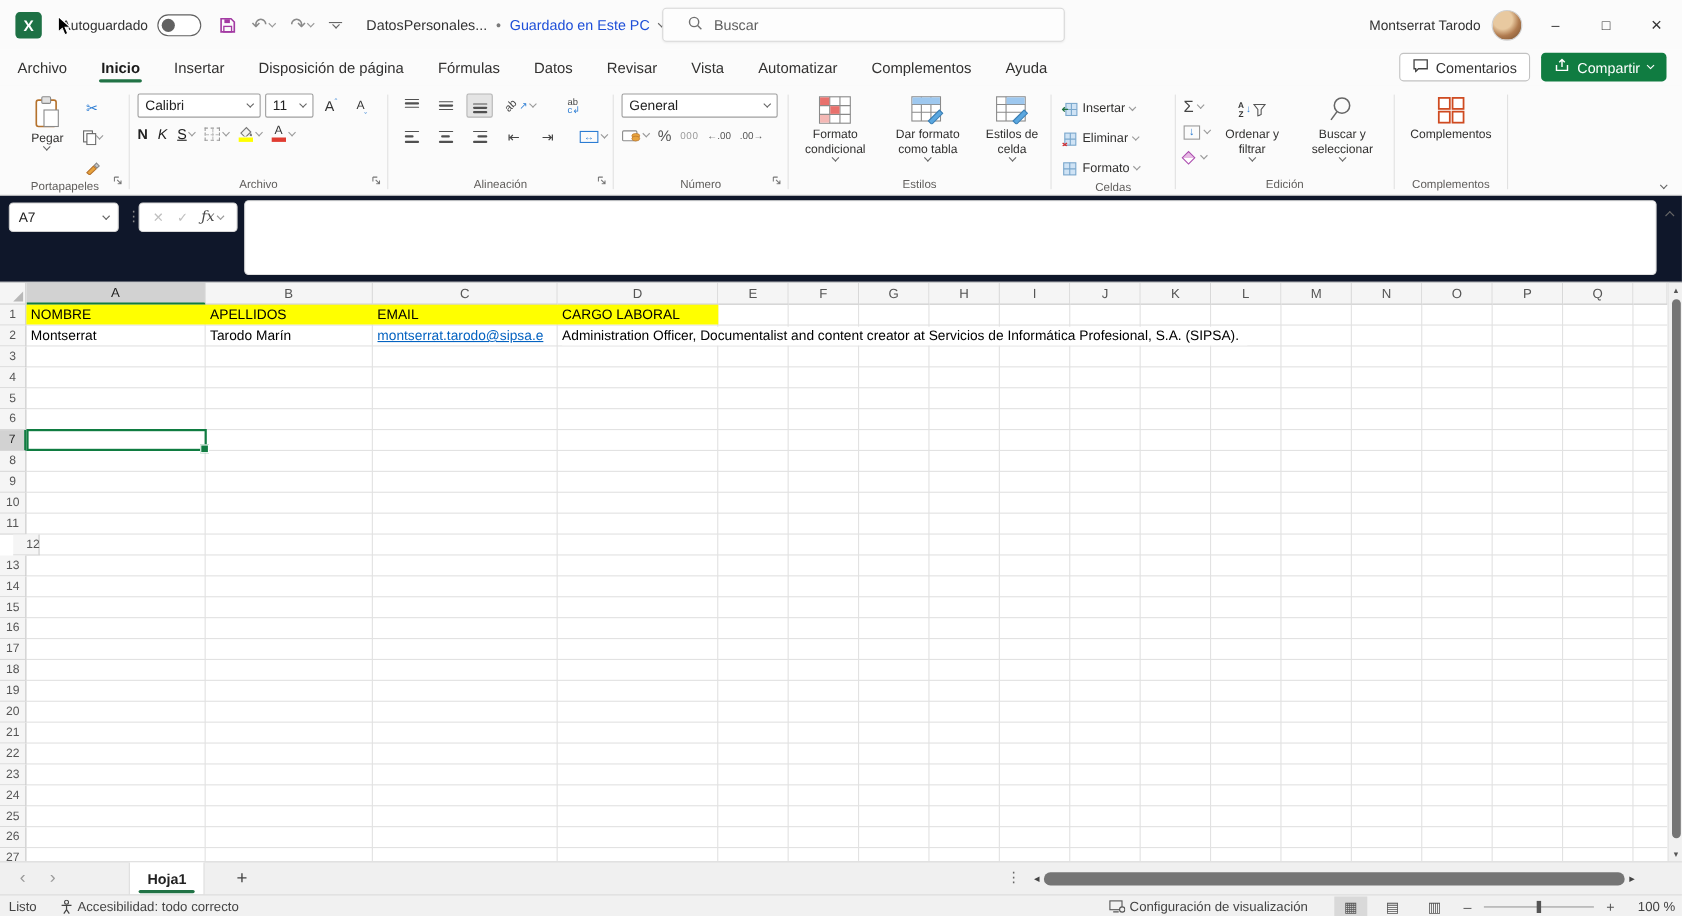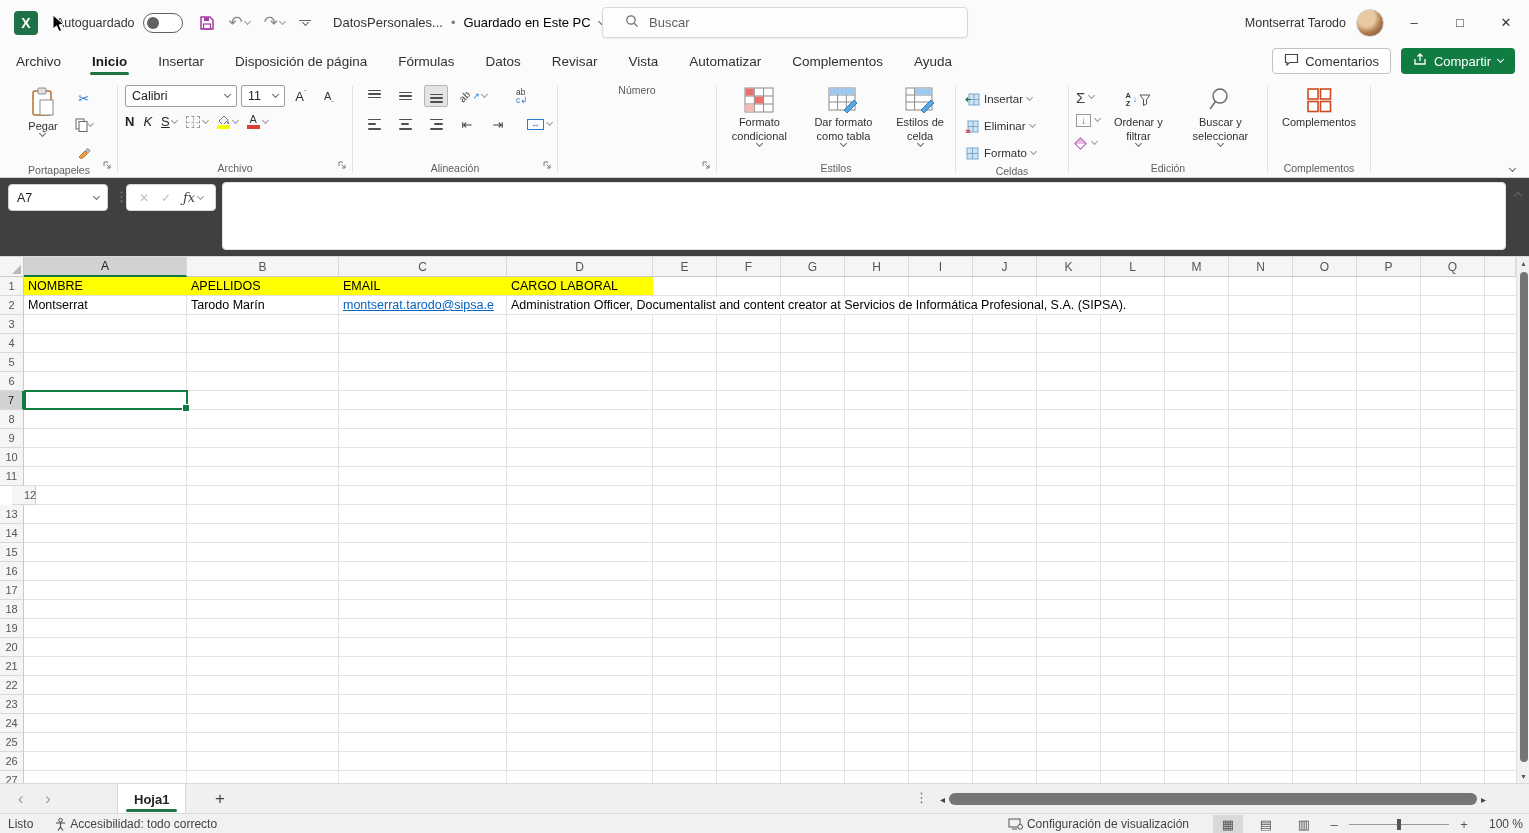--- a/index.html
+++ b/index.html
@@ -13,21 +13,21 @@
   .toggle::after { content:""; position:absolute; left:3px; top:3px; width:12px; height:12px; border-radius:50%; background:#616161; }
   .qat { display:flex; align-items:center; gap:14px; margin-left:16px; }
   .qat .g { color:#8a8a8a; font-size:17px; display:flex; align-items:center; gap:2px; }
   .chev { width:6px; height:6px; border-right:1.3px solid #666; border-bottom:1.3px solid #666; transform:rotate(45deg); display:inline-block; margin-top:-3px; }
   .chev.small { width:5px; height:5px; }
   .chev.lite { border-color:#9a9a9a; }
   .chev.white { border-color:#fff; }
   .qat-custom { width:12px; border-top:1.5px solid #666; padding-top:2px; display:flex; justify-content:center; }
   .doc-title { display:flex; align-items:center; gap:8px; margin-left:22px; font-size:13px; color:#333; }
   .doc-title .sep { color:#7a7a7a; }
-  .doc-title .st { color:#000000; }
+  .doc-title .st { color:#1d4ed8; }
   #searchbox { position:absolute; left:602px; top:7px; width:366px; height:31px; background:#fdfdfd; border:1px solid #d8d8d8; border-radius:4px; box-shadow:0 1px 2px rgba(0,0,0,.06); display:flex; align-items:center; gap:10px; padding-left:22px; font-size:13px; color:#5f5f5f; }
   #user-area { position:absolute; right:145px; top:0; height:45px; display:flex; align-items:center; gap:10px; font-size:12.5px; color:#333; }
   .avatar { width:28px; height:28px; border-radius:50%; background:radial-gradient(circle at 35% 30%, #e8c9a0 0 35%, #b07b4f 60%, #6e4a2c); border:1px solid #d0d0d0; }
   #win-controls { position:absolute; right:0; top:0; height:45px; display:flex; }
   .winbtn { width:46px; height:45px; display:flex; align-items:center; justify-content:center; font-size:13px; color:#333; }
   #cursor { position:absolute; left:52px; top:14px; z-index:99; pointer-events:none; }
 
   
   #menubar { position:absolute; top:45px; left:0; width:1529px; height:33px; background:#fbfbfb; display:flex; align-items:center; }
   .rtabs { display:flex; align-items:center; gap:27px; margin-left:14px; font-size:13.5px; color:#323130; }
@@ -74,21 +74,21 @@
   .wrapico { font-size:8.5px; line-height:1; color:#444; text-align:left; }
   .wrapico b { color:#2b7cd3; font-weight:normal; }
   .numico { font-size:9px; color:#555; }
   .sigma { font-size:15px; color:#444; }
   .boxarrow { width:15px; height:13px; border:1px solid #9a9a9a; color:#2b7cd3; font-size:10px; display:flex; align-items:center; justify-content:center; }
   .eraser { width:9px; height:9px; transform:rotate(45deg); background:linear-gradient(135deg,#e7b9e4 50%,#fff 50%); border:1px solid #ad4fb0; }
   .az { display:flex; flex-direction:column; font-size:7.5px; line-height:1.05; color:#333; font-weight:bold; }
   .collapse-ribbon { position:absolute; right:14px; bottom:6px; }
 
   
-  #formulabar { position:absolute; top:178px; left:0; width:1529px; height:79px; background:#404040; border-bottom:1px solid #d9d9d9; }
+  #formulabar { position:absolute; top:178px; left:0; width:1529px; height:79px; background:#0f172a; border-bottom:1px solid #d9d9d9; }
   #namebox { position:absolute; left:8px; top:6px; width:100px; height:27px; background:#fff; border:1px solid #d0d0d0; border-radius:4px; display:flex; align-items:center; justify-content:space-between; padding:0 8px; font-size:12.5px; color:#222; }
   #fb-dots { position:absolute; left:115px; top:11px; color:#8a8a8a; font-size:13px; }
   #fxgroup { position:absolute; left:126px; top:6px; width:90px; height:27px; background:#fff; border:1px solid #d8d8d8; border-radius:4px; display:flex; align-items:center; justify-content:space-evenly; }
   .fb-x { color:#c0c0c0; font-size:12px; }
   .fb-ck { color:#c0c0c0; font-size:12px; }
   .fb-fx { color:#444; font-size:13px; font-style:italic; font-family:"DejaVu Serif",serif; }
   #fb-input { position:absolute; left:222px; top:4px; width:1284px; height:68px; background:#fff; border:1px solid #e0e0e0; border-radius:4px; font-size:12.5px; padding:4px 8px; color:#222; }
   #fb-collapse { position:absolute; right:8px; top:12px; }
   .chev.up { transform:rotate(-135deg); margin-top:3px; }
 
@@ -395,20 +395,40 @@
     <div class="rlabel">
         <span>Alineación</span>
       </div>
     <span class="launcher"><svg width="8" height="8" viewBox="0 0 8 8">
           <path d="M1 1 H5 M1 1 V5 M3.5 3.5 L7 7 M7 4 V7 H4" fill="none" stroke="#777"></path>
         </svg></span>
   </div>
   <div class="rsep"></div>
 
   <div class="rgroup" style="width:152px">
+    <div class="rbody" style="flex-direction:column; gap:8px; padding-left:4px">
+      <span class="combo" style="width:142px">
+          <span>General</span>
+          <span class="chev small"></span>
+        </span>
+      <div style="display:flex; gap:8px; align-items:center">
+        <span style="display:flex;align-items:center;gap:2px">
+            <svg width="18" height="13" viewBox="0 0 18 13">
+              <rect x="1" y="2" width="13" height="9" rx="1" fill="#fff" stroke="#8a8a8a"></rect>
+              <ellipse cx="13" cy="6.5" rx="3.6" ry="2.2" fill="#e8a33d" stroke="#b5722d" stroke-width=".6"></ellipse>
+              <ellipse cx="13" cy="9" rx="3.6" ry="2.2" fill="#e8a33d" stroke="#b5722d" stroke-width=".6"></ellipse>
+            </svg>
+            <span class="chev small lite"></span>
+          </span>
+        <span style="font-size:14px;color:#555">%</span>
+        <span style="font-size:9px;color:#9a9a9a;letter-spacing:.5px">000</span>
+        <span class="numico">←.00</span>
+        <span class="numico">.00→</span>
+      </div>
+    </div>
     <div class="rlabel">
         <span>Número</span>
       </div>
     <span class="launcher"><svg width="8" height="8" viewBox="0 0 8 8">
           <path d="M1 1 H5 M1 1 V5 M3.5 3.5 L7 7 M7 4 V7 H4" fill="none" stroke="#777"></path>
         </svg></span>
   </div>
   <div class="rsep"></div>
 
   <div class="rgroup" style="width:232px">

